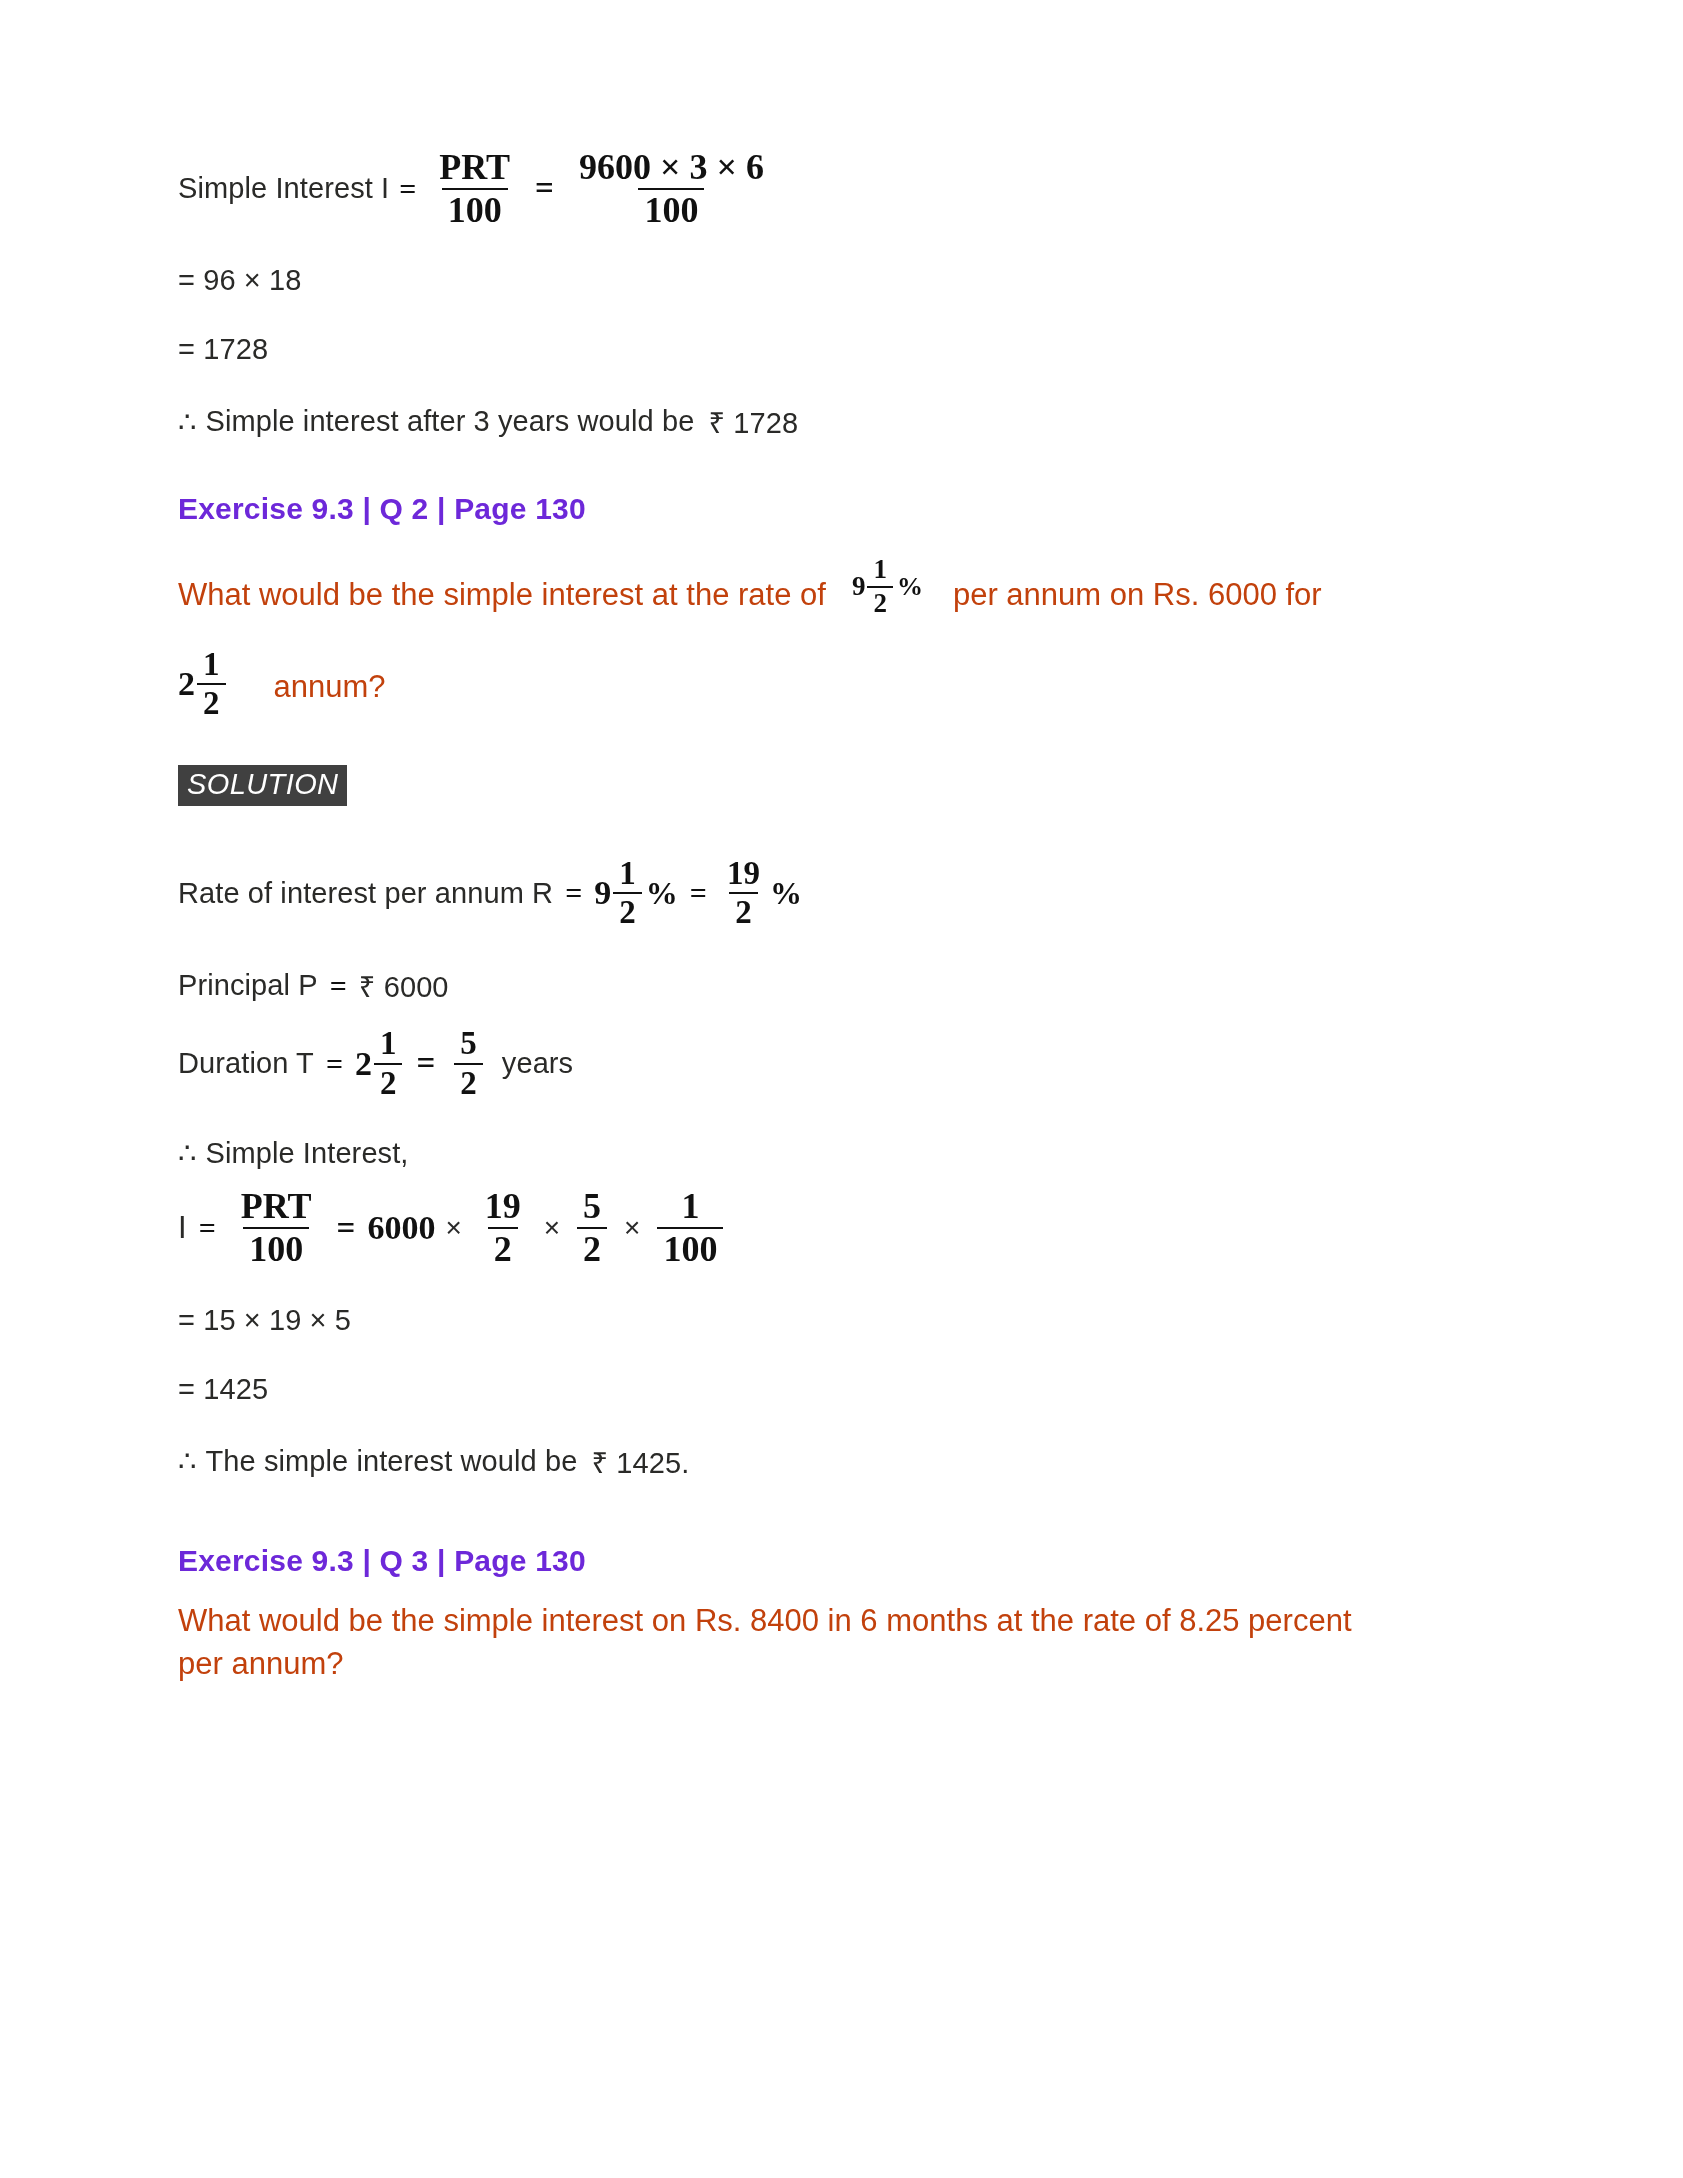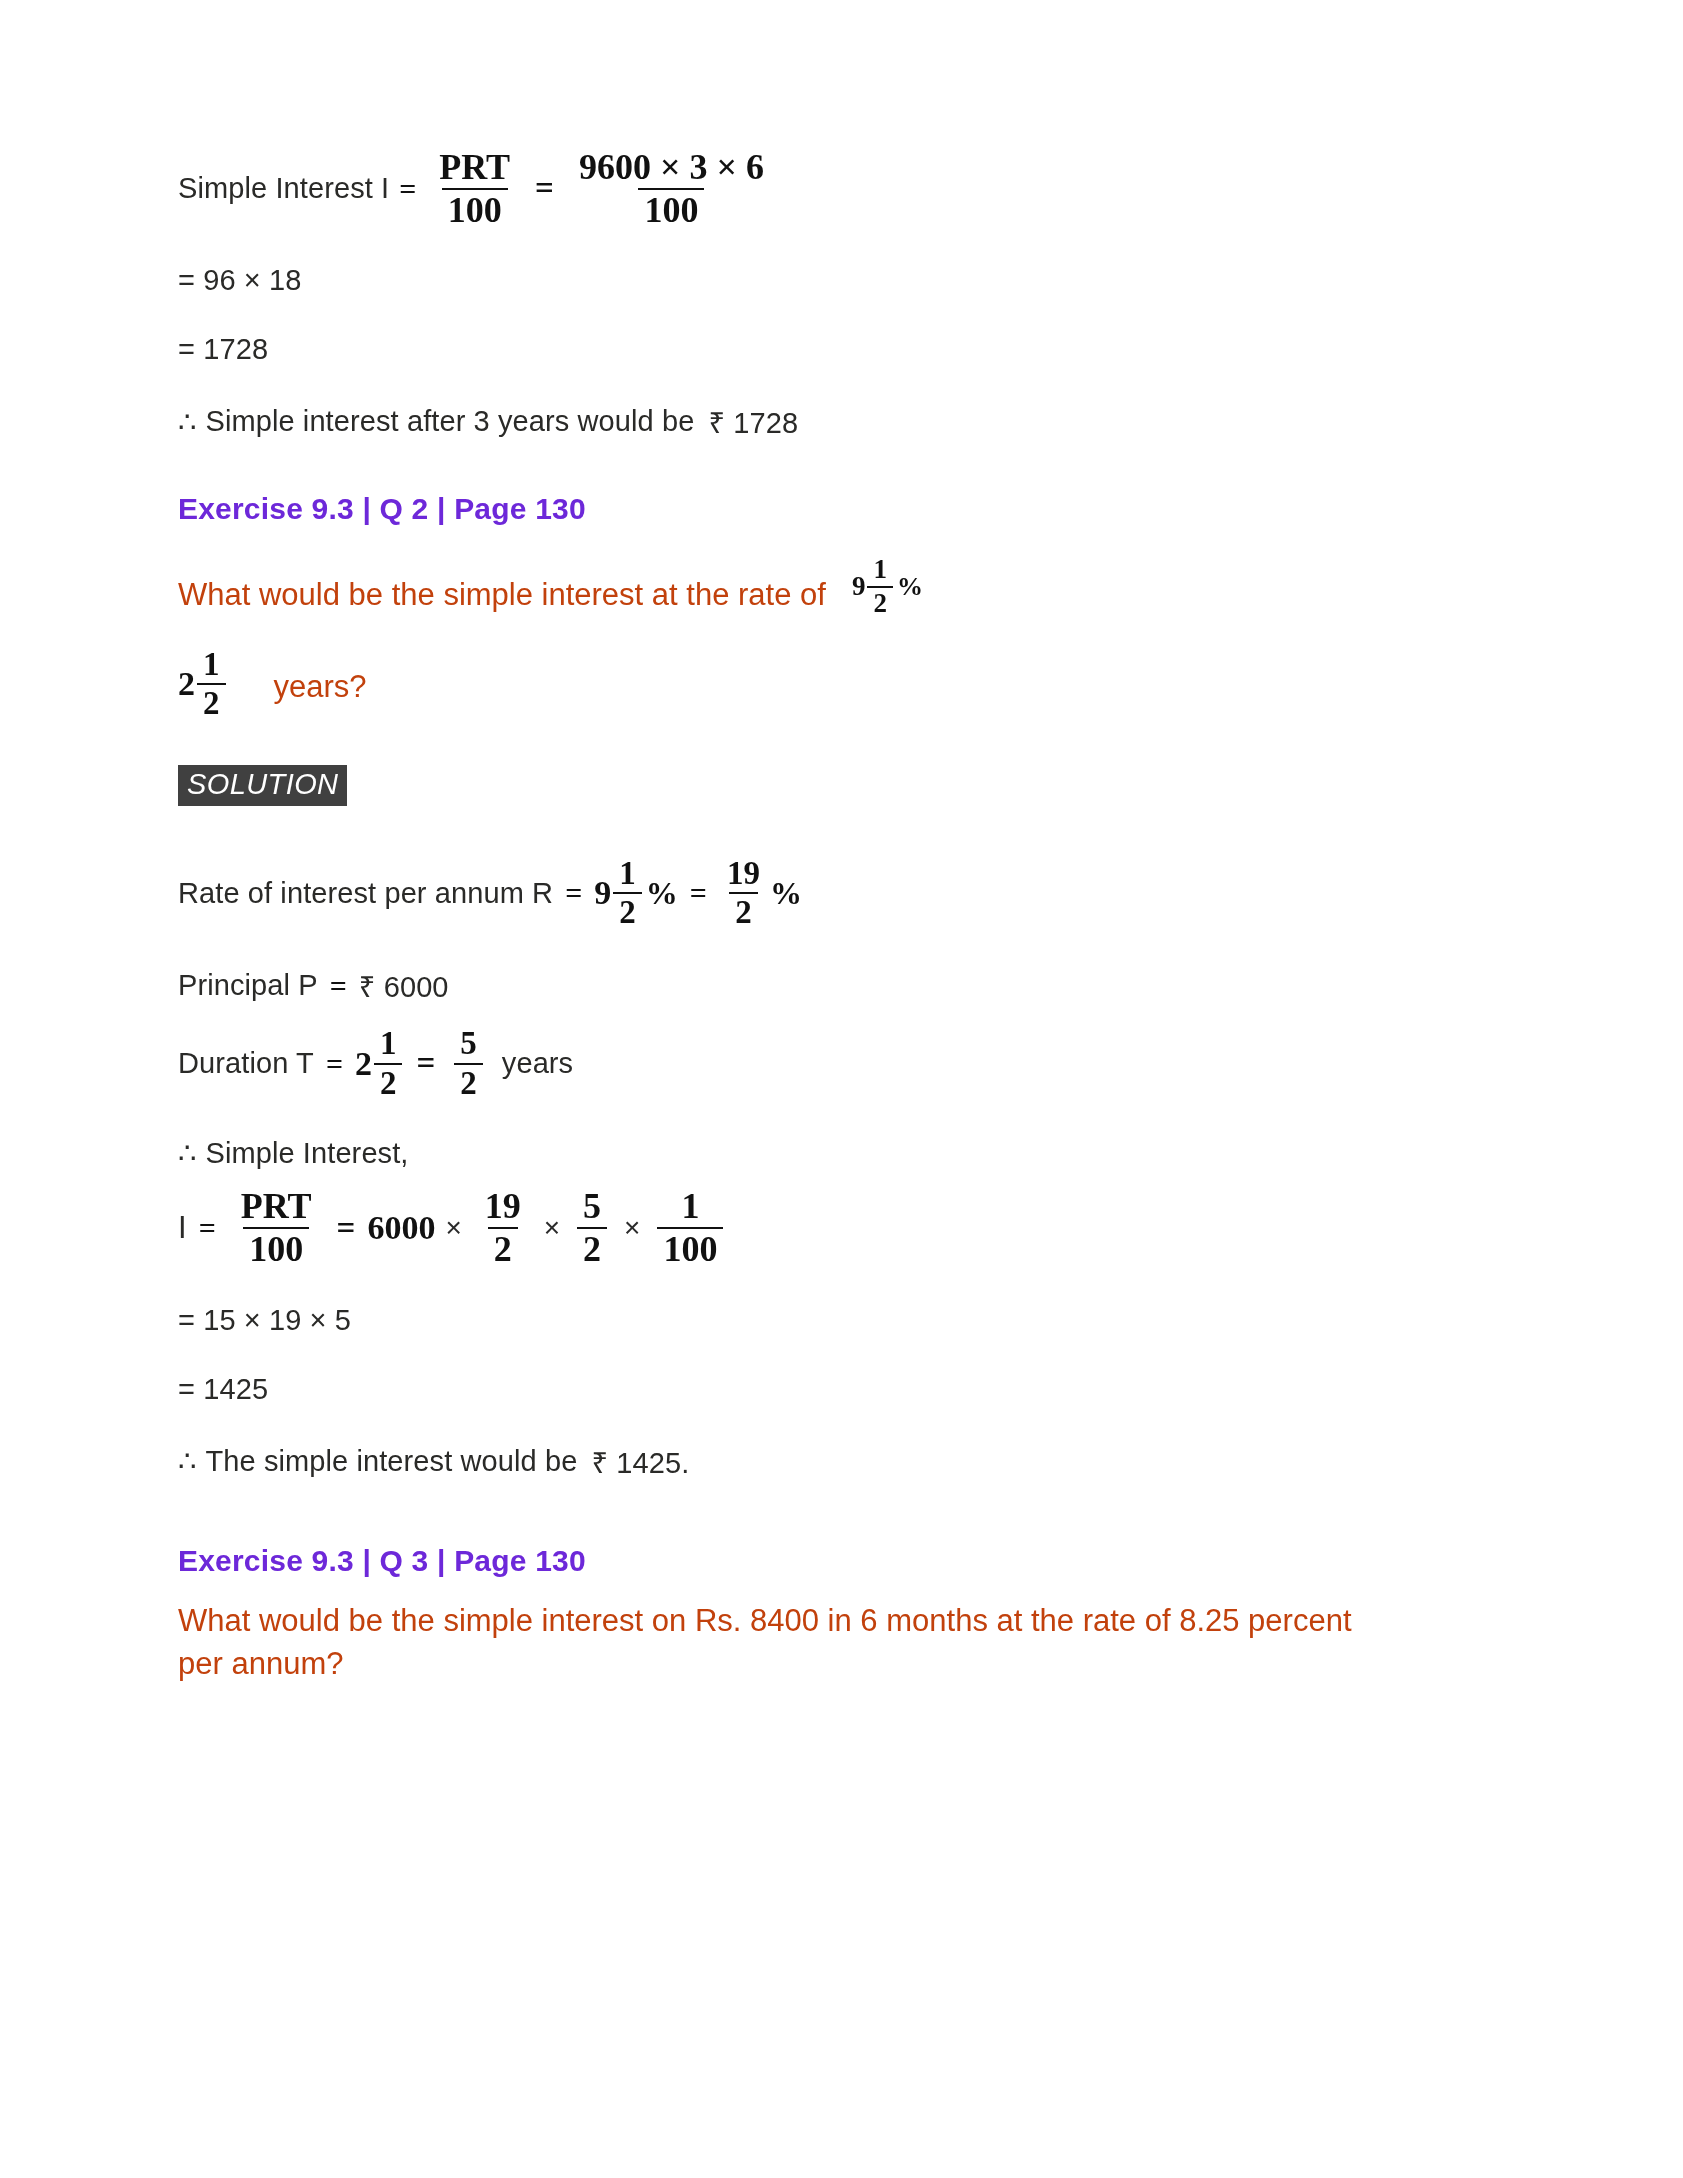--- a/index.html
+++ b/index.html
@@ -195,33 +195,34 @@
     <div class="line" style="align-items:center;">
       <span class="q-text">What would be the simple interest at the rate of</span>
       <span class="mixed sm" style="margin:0 30px 16px 26px;">
         <span class="whole">9</span>
         <span class="frac sm" style="margin:0 2px;">
           <span class="num">1</span>
           <span class="den">2</span>
         </span>
         <span class="pct sm">%</span>
       </span>
+      <span class="q-text">per annum on Rs. 6000 for</span>
     </div>
 
     <div style="height:14px;"></div>
 
     <div class="line" style="align-items:center;">
       <span class="mixed" style="margin:0 46px 6px 0;">
         <span class="whole">2</span>
         <span class="frac md" style="margin:0 2px;">
           <span class="num">1</span>
           <span class="den">2</span>
         </span>
       </span>
-      <span class="q-text">years?</span>
+      <span class="q-text">annum?</span>
     </div>
 
     <div style="height:38px;"></div>
 
     <div class="line">
       <span class="solution-badge">SOLUTION</span>
     </div>
 
     <div class="gap-l"></div>
 

